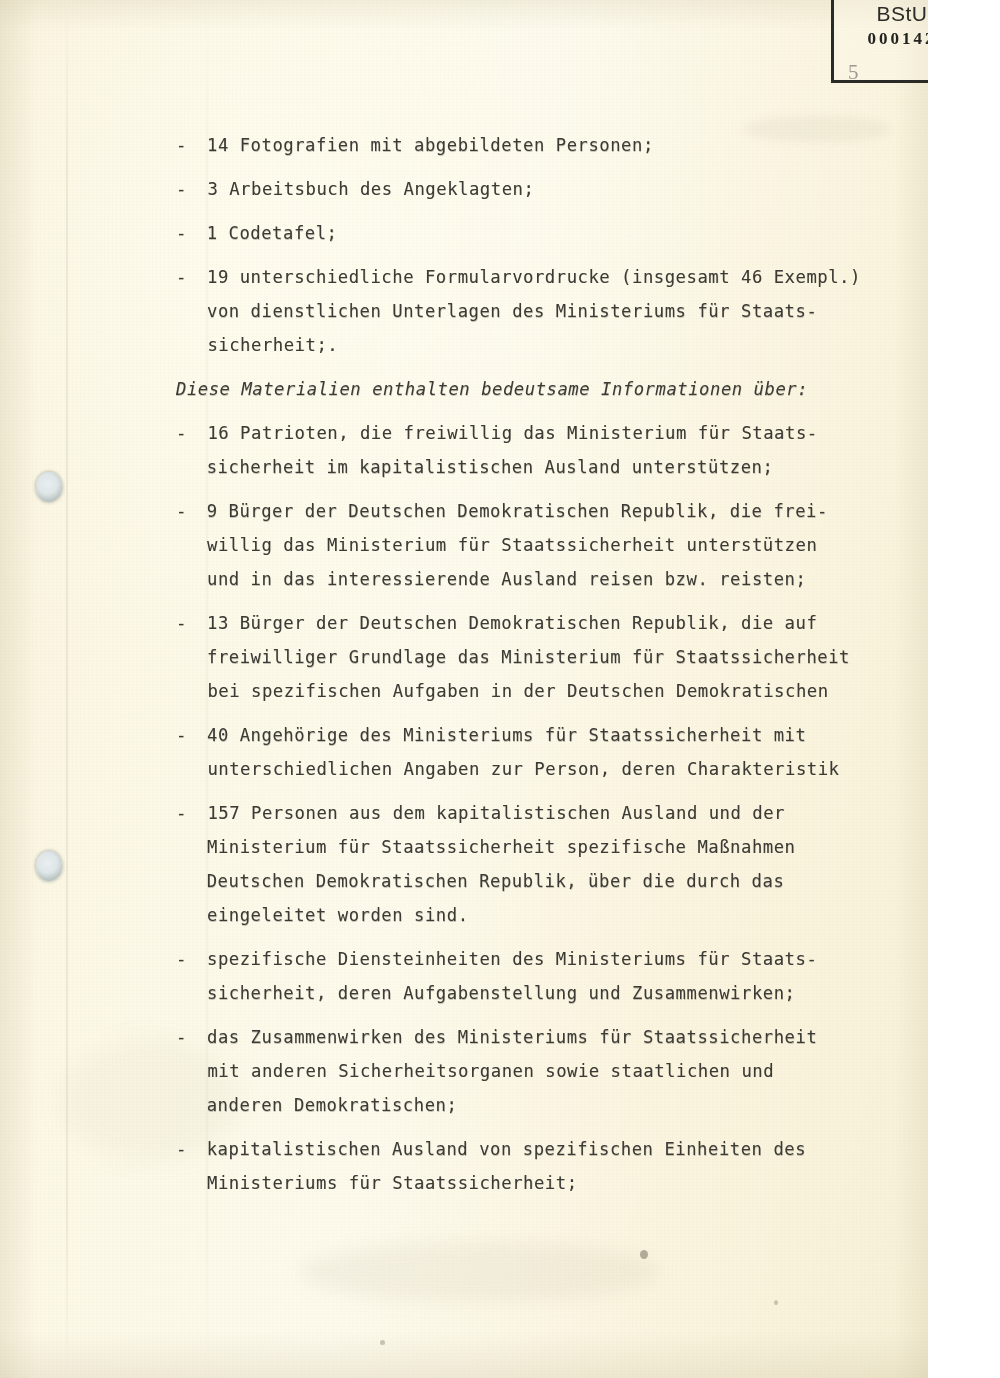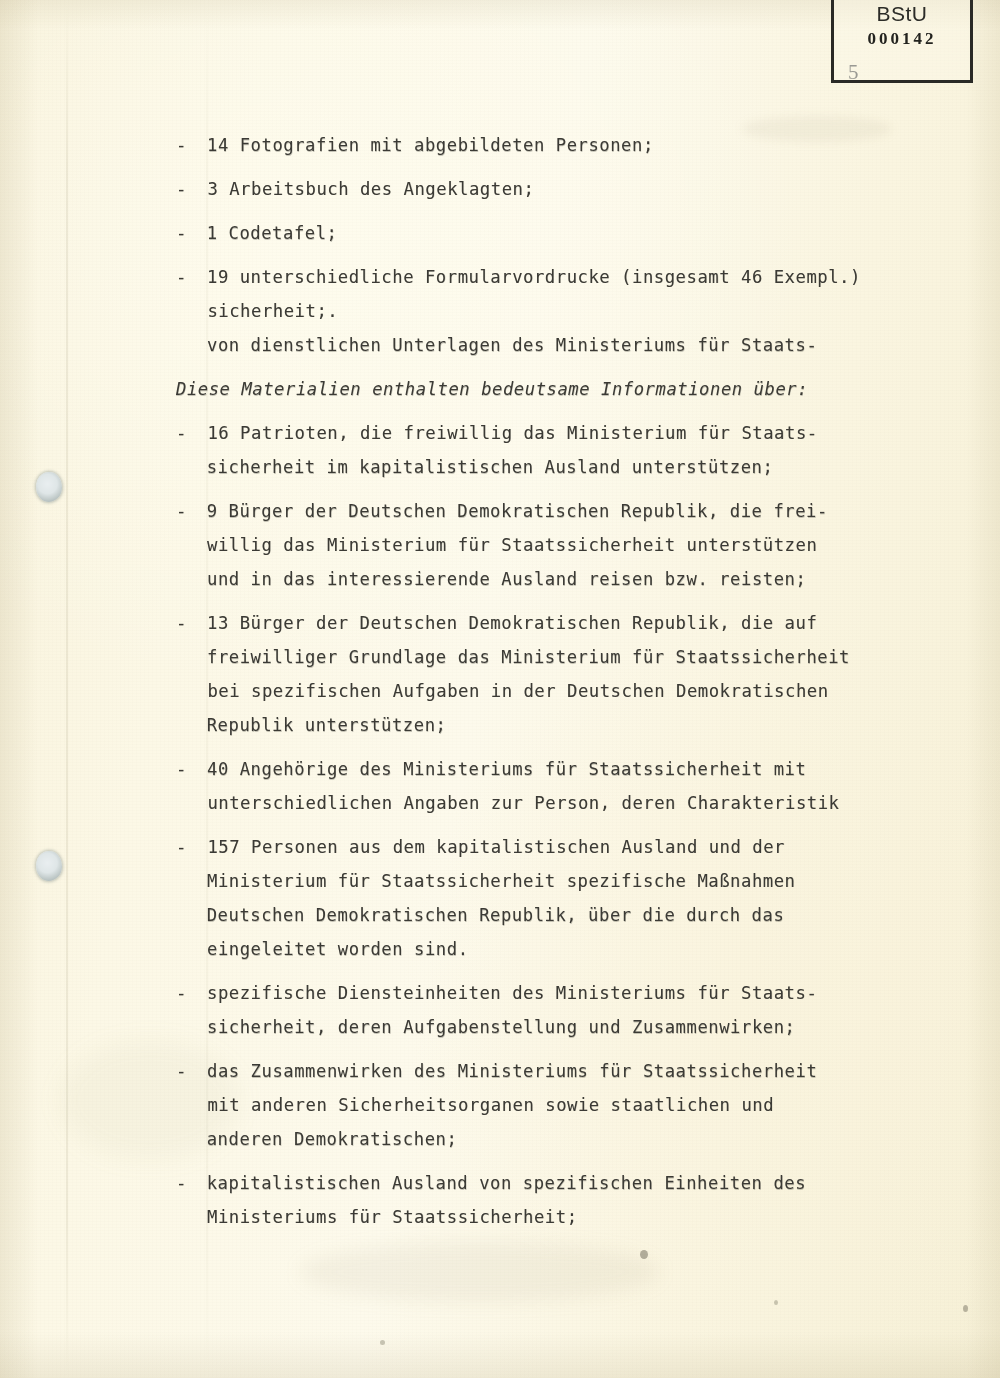--- a/index.html
+++ b/index.html
@@ -4,21 +4,21 @@
 <title>Scanned Document Page</title>
 <style>
   html, body {
     margin: 0;
     padding: 0;
     background: #ffffff;
   }
 
   #page {
     position: relative;
-    width: 1000px;
+    width: 928px;
     height: 1378px;
     overflow: hidden;
     background: #fbf6e1;
     font-family: "DejaVu Sans Mono", "Liberation Mono", monospace;
   }
 
   
   .paper-base {
     position: absolute;
     inset: 0;
@@ -196,22 +196,22 @@
       <div class="block bullet">
         <span class="dash">-</span>
         <div class="lines">
           <span class="ln j3">1 Codetafel;</span>
         </div>
       </div>
       <div class="block bullet">
         <span class="dash">-</span>
         <div class="lines">
           <span class="ln ">19 unterschiedliche Formularvordrucke (insgesamt 46 Exempl.)</span>
+          <span class="ln j1">von dienstlichen Unterlagen des Ministeriums für Staats-</span>
           <span class="ln j2">sicherheit;.</span>
-          <span class="ln j1">von dienstlichen Unterlagen des Ministeriums für Staats-</span>
         </div>
       </div>
       <div class="block para">
         <div class="lines">
           <span class="ln j1">Diese Materialien enthalten bedeutsame Informationen über:</span>
         </div>
       </div>
       <div class="block bullet">
         <span class="dash">-</span>
         <div class="lines">
@@ -226,21 +226,20 @@
           <span class="ln ">willig das Ministerium für Staatssicherheit unterstützen</span>
           <span class="ln j1">und in das interessierende Ausland reisen bzw. reisten;</span>
         </div>
       </div>
       <div class="block bullet">
         <span class="dash">-</span>
         <div class="lines">
           <span class="ln ">13 Bürger der Deutschen Demokratischen Republik, die auf</span>
           <span class="ln j1">freiwilliger Grundlage das Ministerium für Staatssicherheit</span>
           <span class="ln j2">bei spezifischen Aufgaben in der Deutschen Demokratischen</span>
-          <span class="ln j3">Republik unterstützen;</span>
         </div>
       </div>
       <div class="block bullet">
         <span class="dash">-</span>
         <div class="lines">
           <span class="ln j1">40 Angehörige des Ministeriums für Staatssicherheit mit</span>
           <span class="ln j2">unterschiedlichen Angaben zur Person, deren Charakteristik</span>
         </div>
       </div>
       <div class="block bullet">

